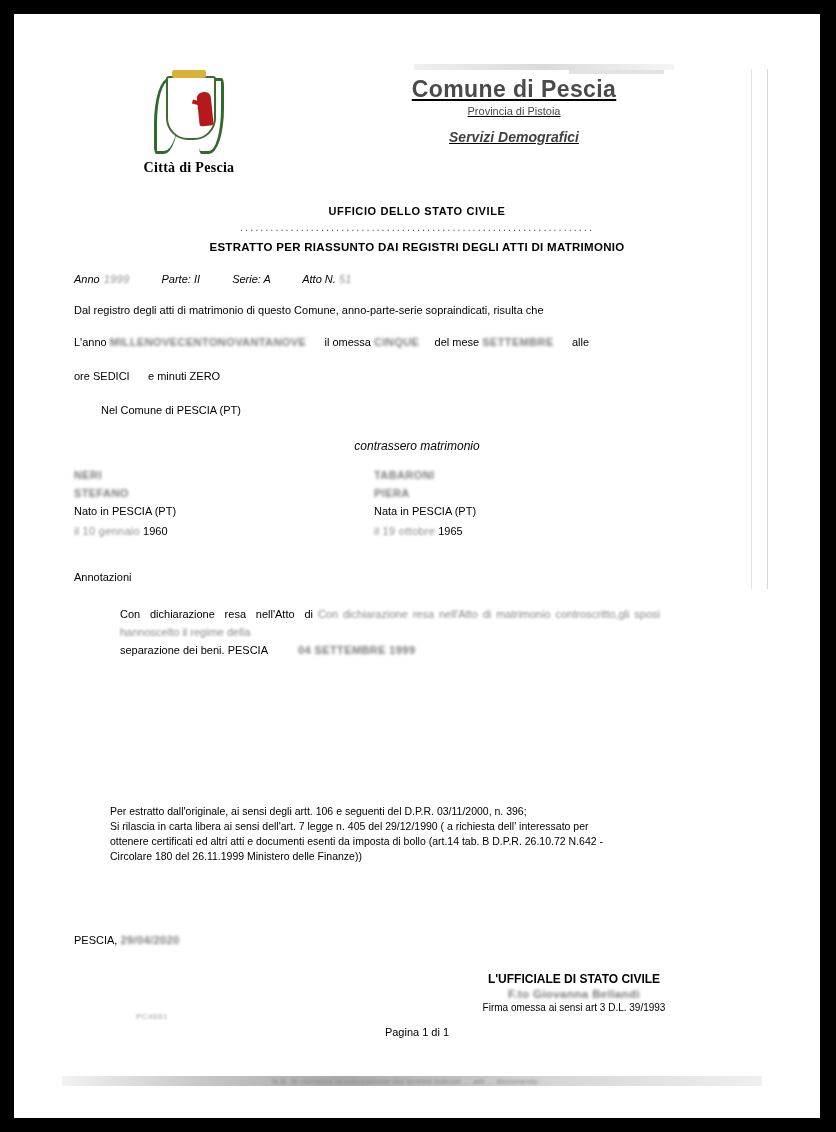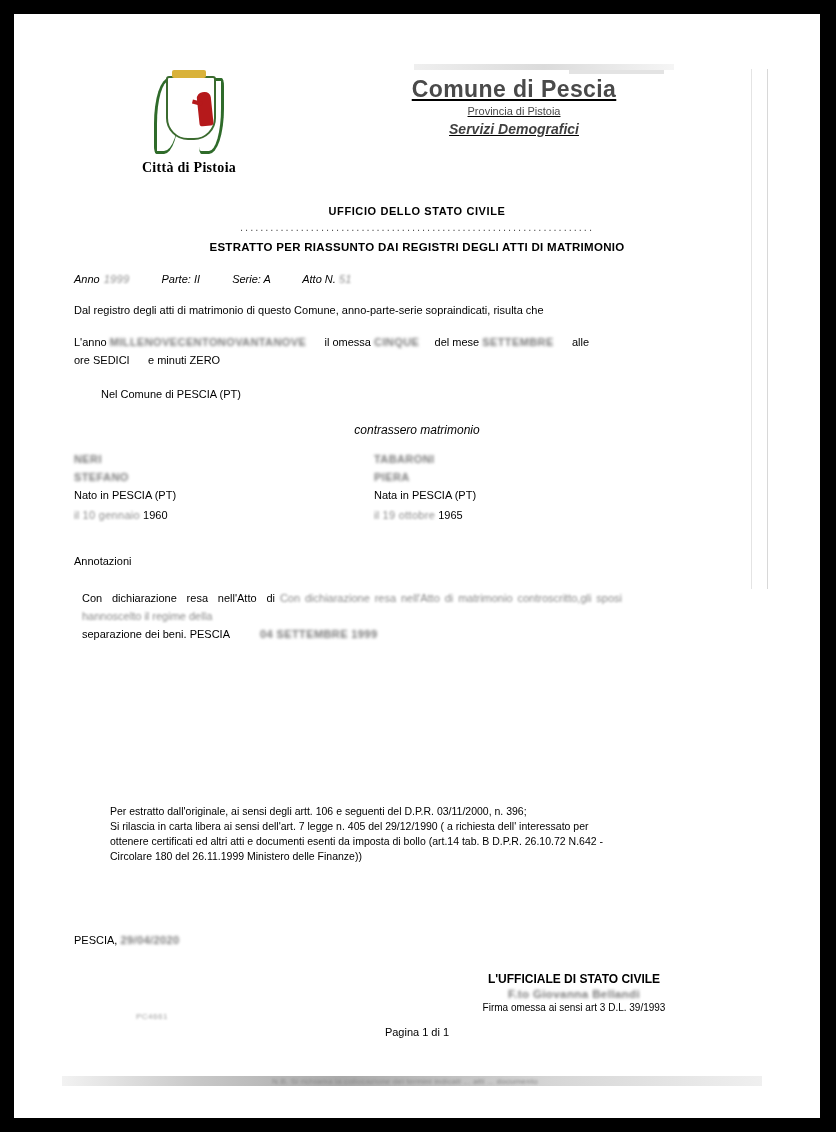--- a/index.html
+++ b/index.html
@@ -180,21 +180,21 @@
   .provincia {
     font-size: 11px;
     color: #4a4a4a;
     margin-top: 2px;
   }
   .servizi {
     font-size: 14px;
     font-weight: bold;
     font-style: italic;
     color: #3f3f3f;
-    margin-top: 4px;
+    margin-top: 12px;
   }
 
   .ufficio {
     text-align: center;
     font-size: 11px;
     font-weight: bold;
     letter-spacing: .6px;
     margin-top: 16px;
   }
   .dots {
@@ -218,21 +218,21 @@
     font-size: 11px;
     font-style: italic;
     margin-top: 20px;
   }
   .anno-row span.lbl { margin-right: 4px; }
   .anno-row .gap { display: inline-block; width: 26px; }
 
   .body-text { font-size: 11px; line-height: 18px; }
   .row-intro { margin-top: 16px; }
   .row-anno { margin-top: 14px; }
-  .row-ore { margin-top: 0px; }
+  .row-ore { margin-top: 16px; }
   .row-comune { margin-top: 16px; padding-left: 27px; }
   .contrassero {
     text-align: center;
     font-size: 12px;
     font-style: italic;
     margin-top: 20px;
   }
 
   .spouses {
     position: relative;
@@ -251,20 +251,21 @@
   .sline { height: 20px; }
 
   .annotazioni-label { margin-top: 22px; font-size: 11px; }
   .annotazioni-body {
     margin-top: 22px;
     font-size: 11px;
     line-height: 18px;
     padding-left: 8px;
     text-align: justify;
     width: 540px;
+    margin-left: 38px;
   }
 
   .legal {
     position: absolute;
     left: 60px;
     top: 790px;
     width: 600px;
     font-size: 10.5px;
     line-height: 15px;
     margin-left: 36px;
@@ -354,21 +355,21 @@
     <div class="header">
       <div class="crest">
         <div class="crest-shield">
           <div class="wreath-l"></div>
           <div class="wreath-r"></div>
           <div class="shield-body">
             <div class="shield-fig"></div>
           </div>
           <div class="crown"></div>
         </div>
-        <div class="crest-caption">Città di Pistoia</div>
+        <div class="crest-caption">Città di Pescia</div>
       </div>
 
       <div class="title-block">
         <div class="comune-title">Comune di Pescia</div>
         <div class="provincia">Provincia di Pistoia</div>
         <div class="servizi">Servizi Demografici</div>
       </div>
     </div>
 
     <div class="ufficio">UFFICIO DELLO STATO CIVILE</div>

